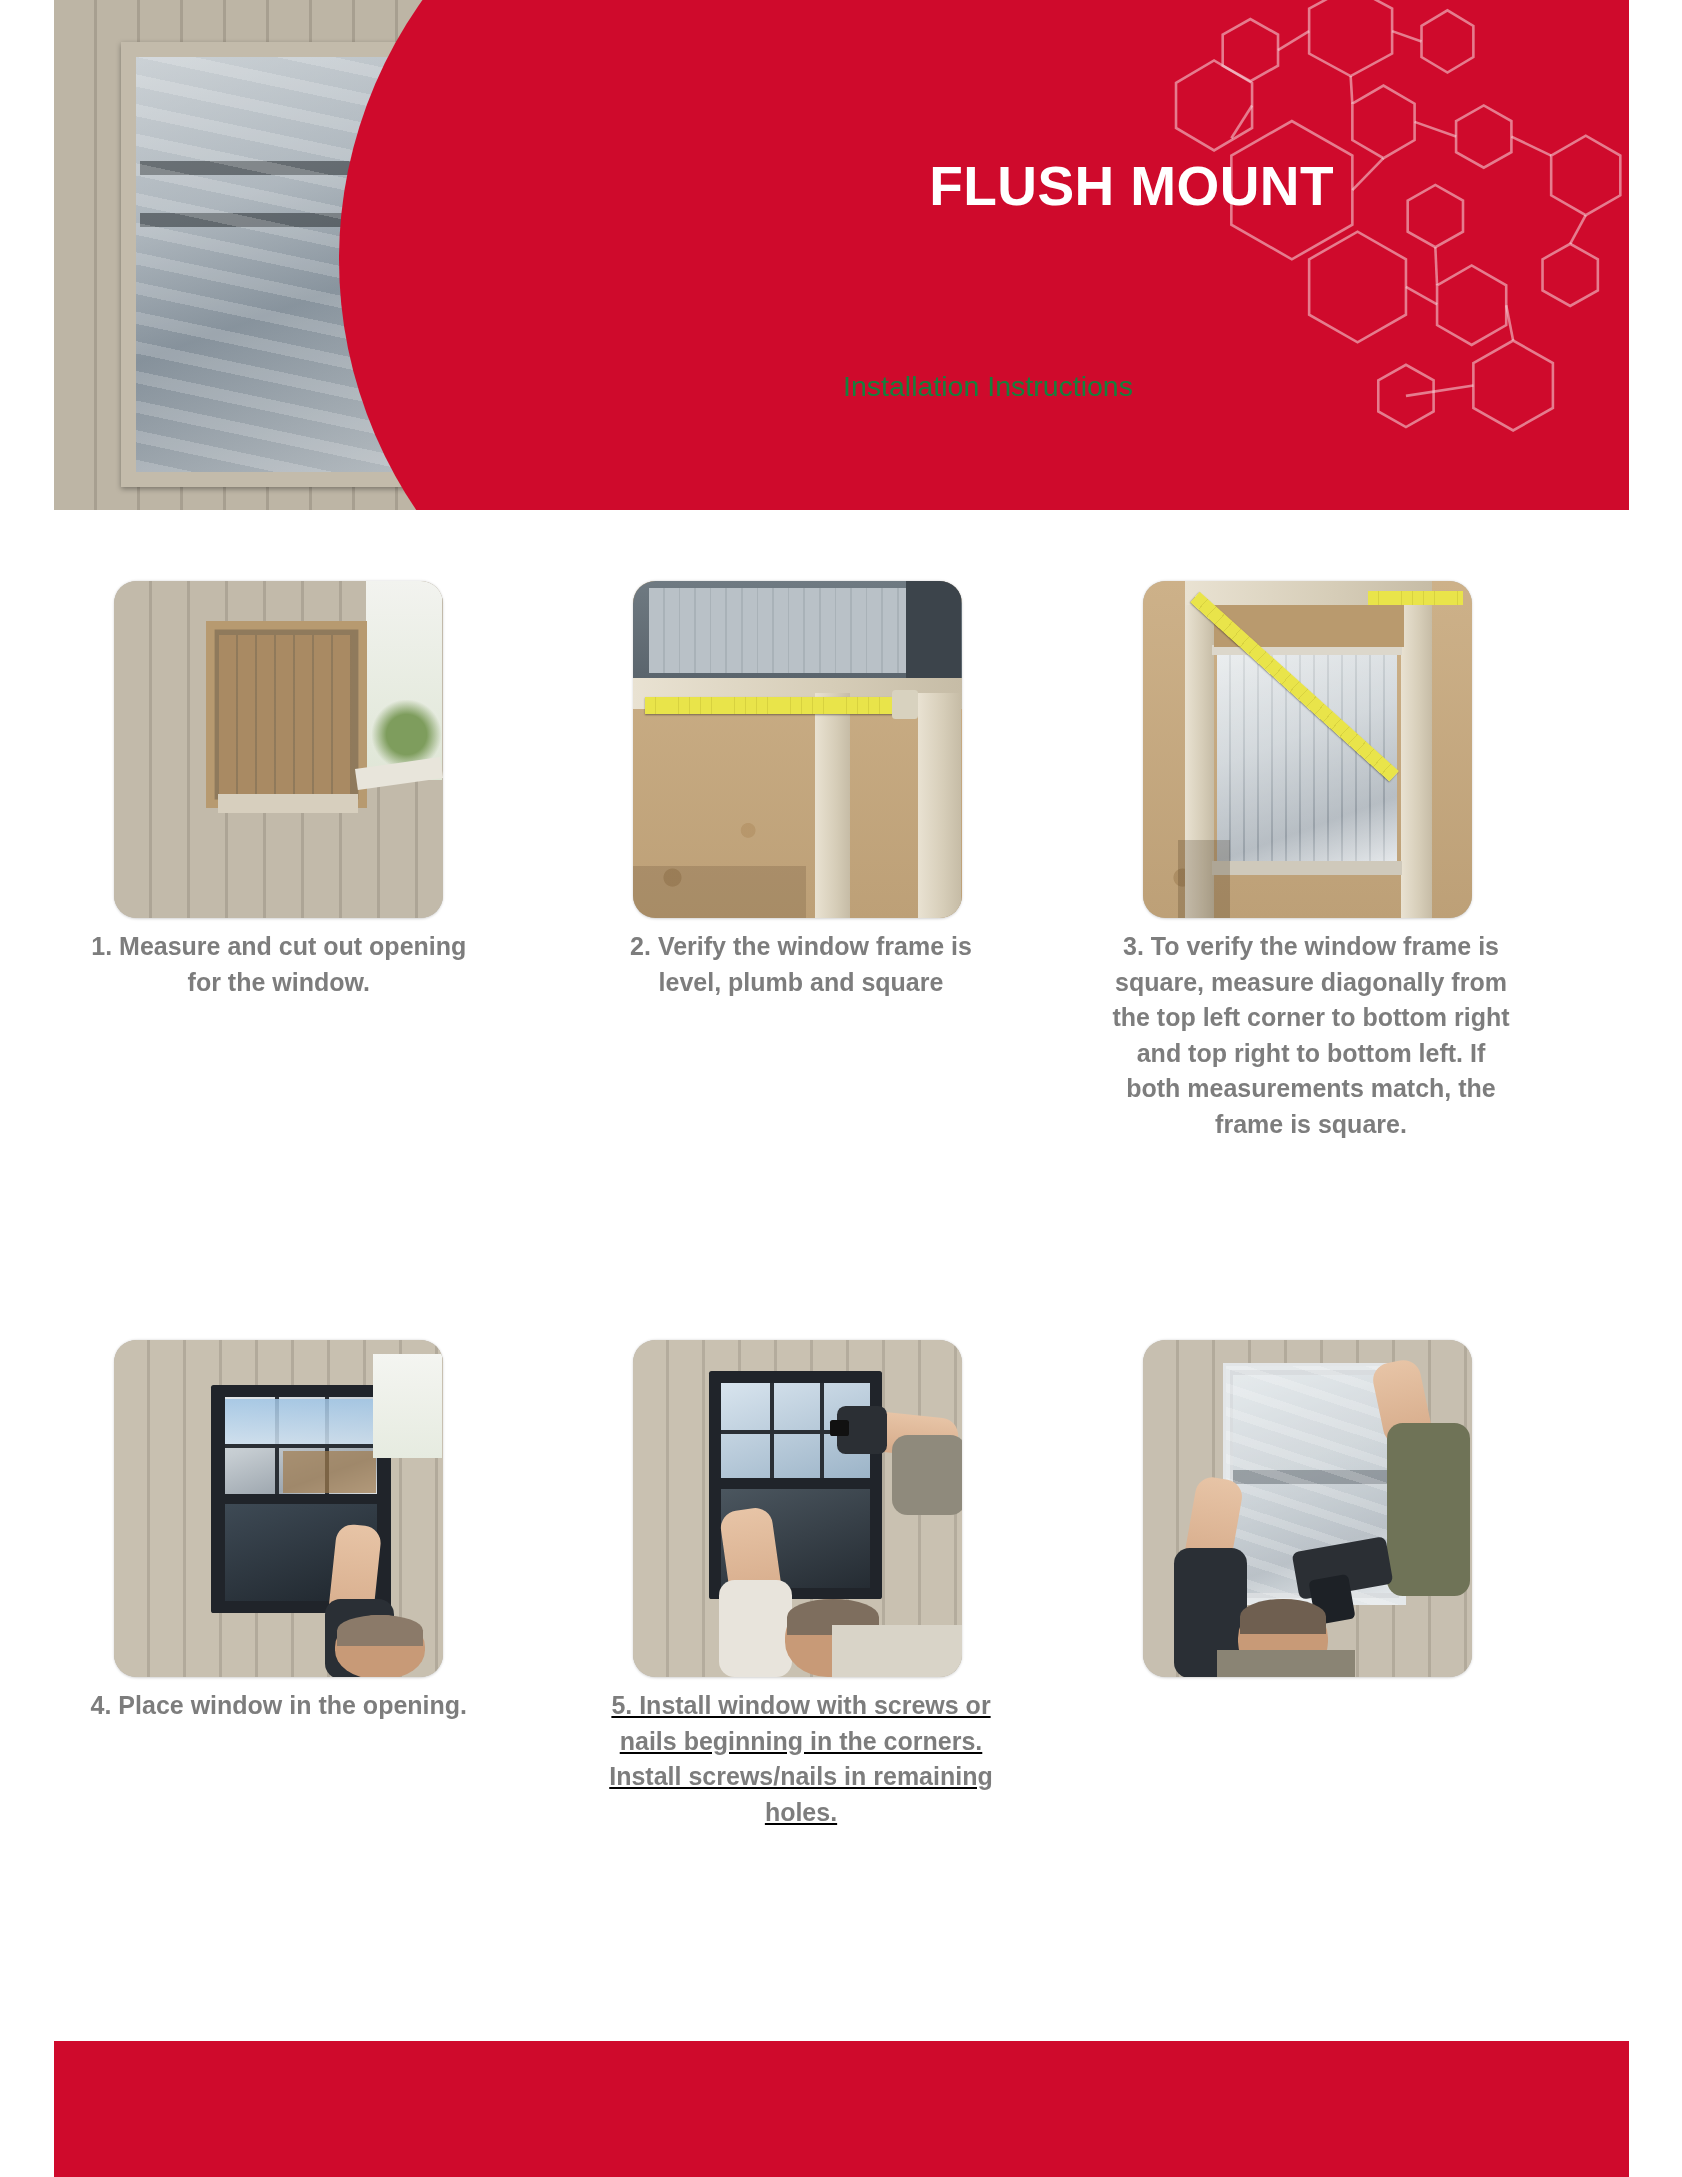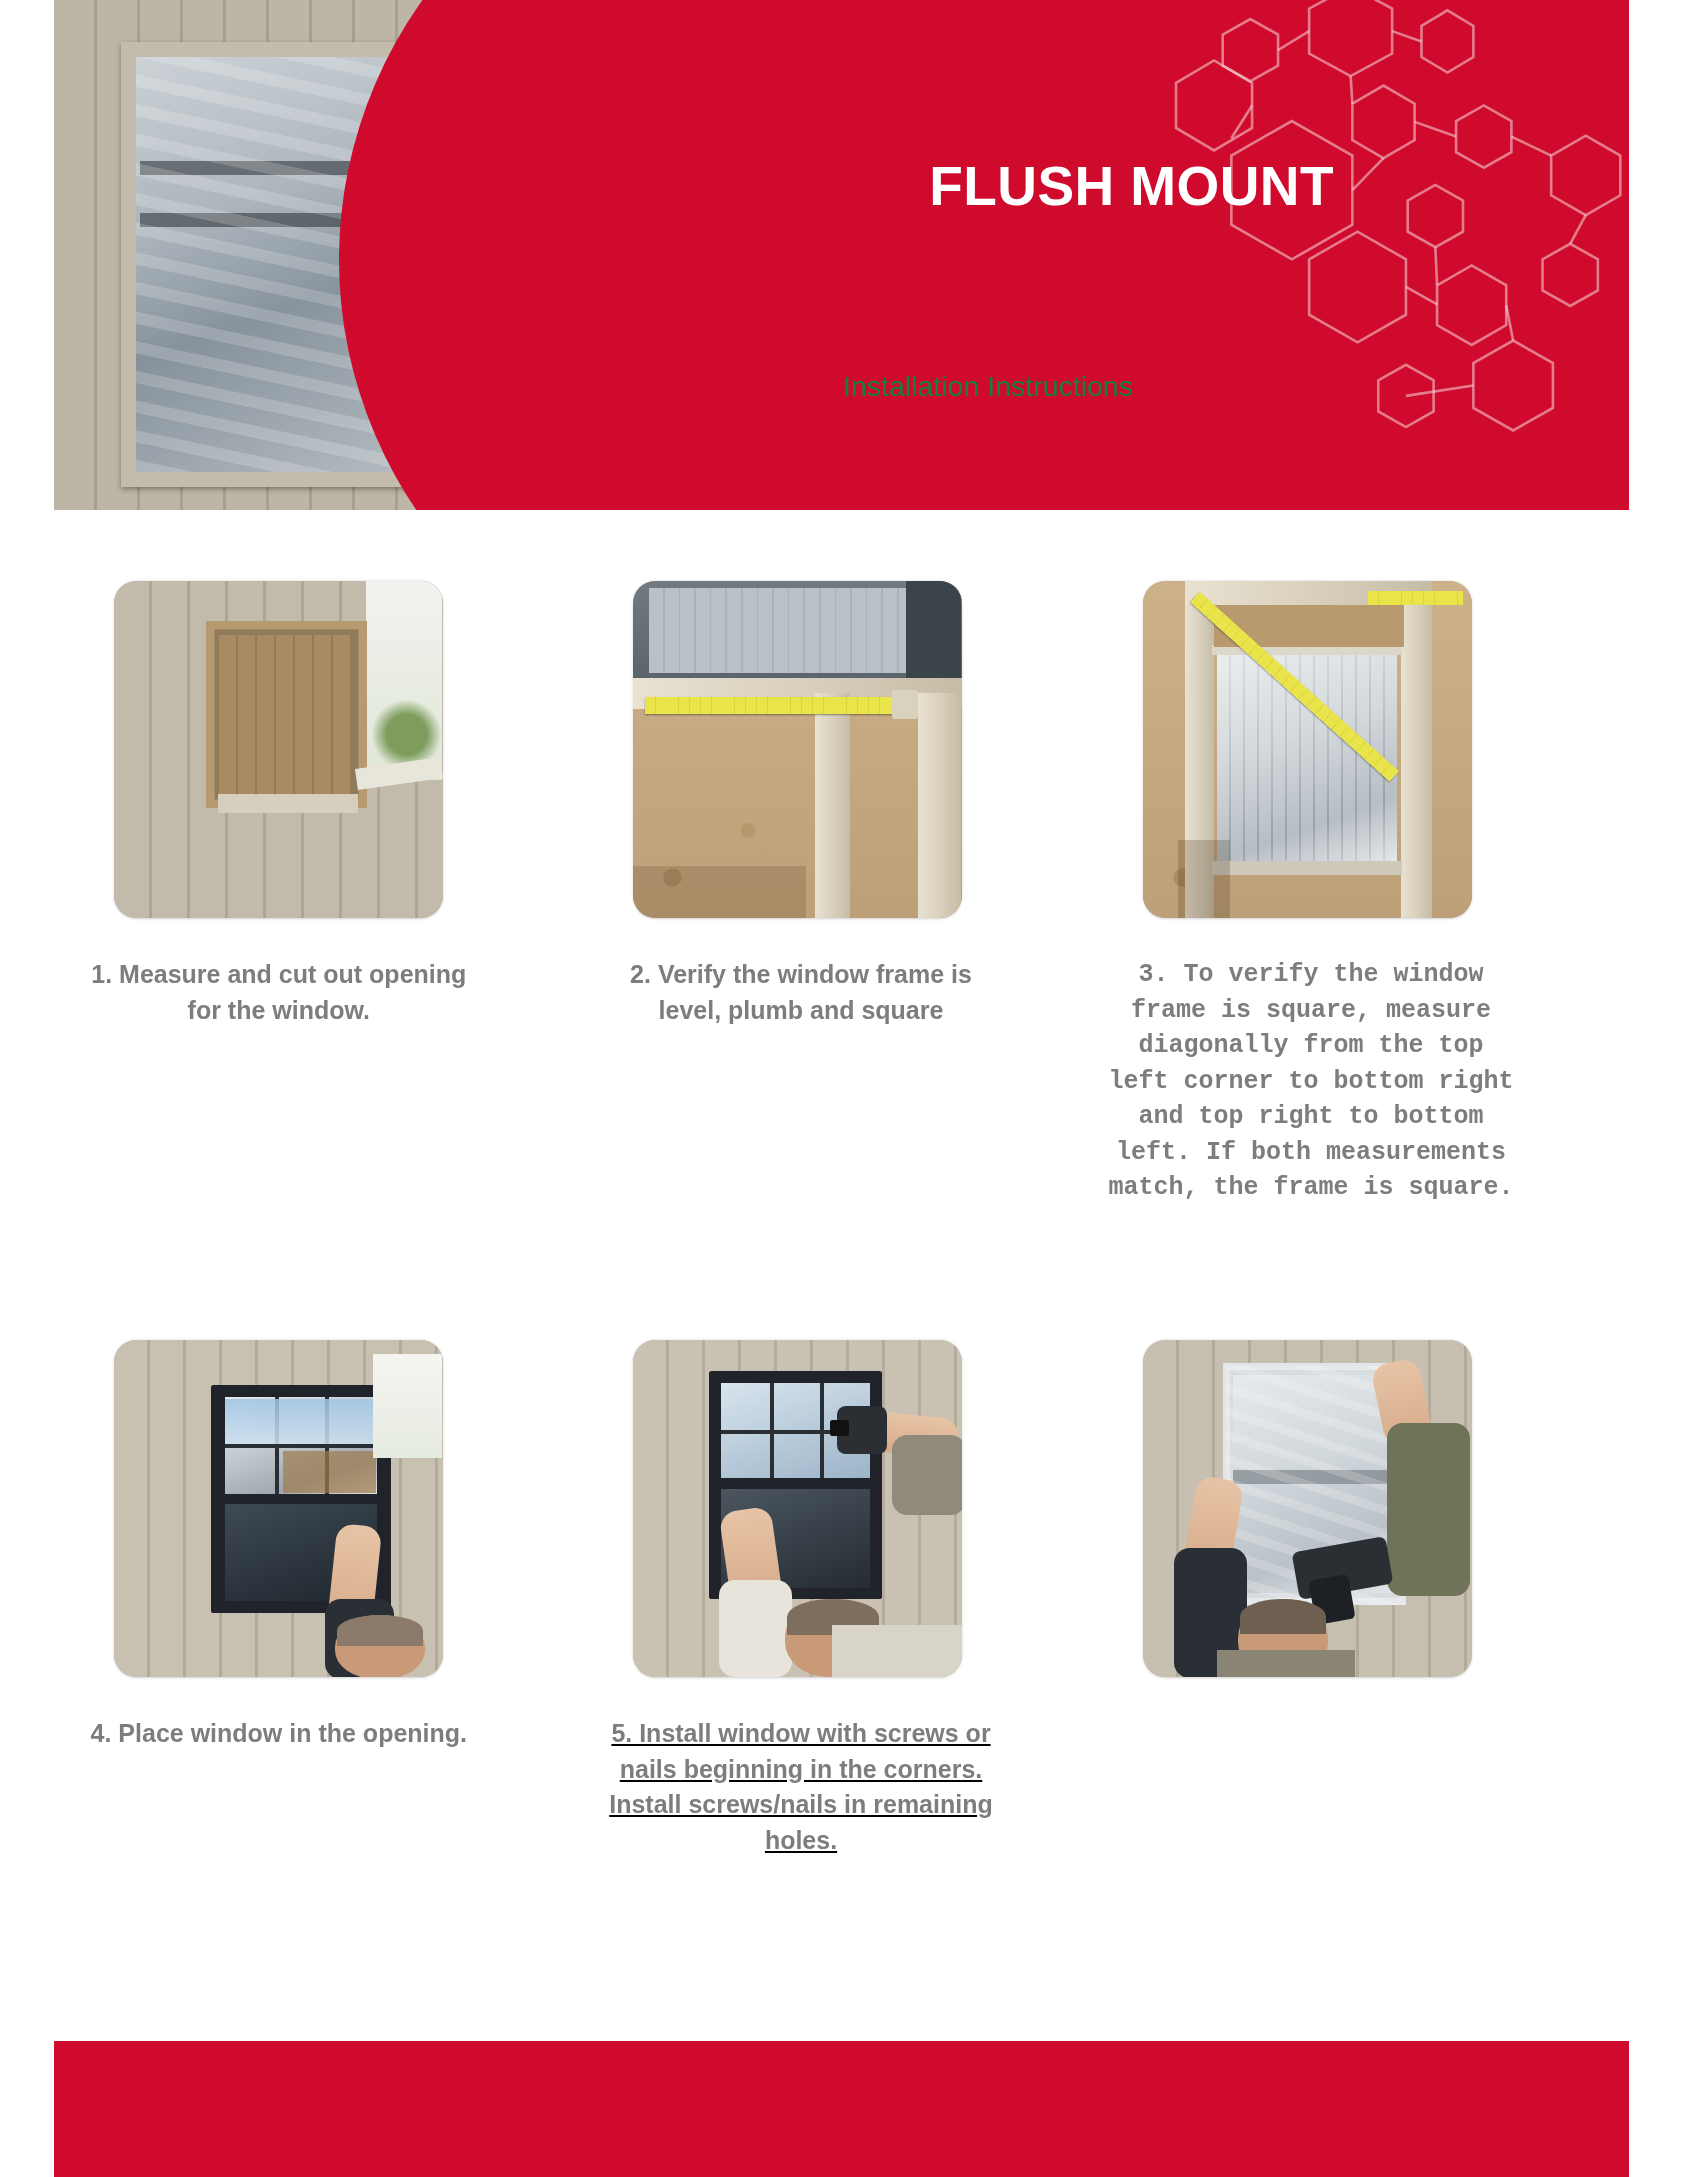--- a/index.html
+++ b/index.html
@@ -168,21 +168,21 @@
     width: 329px;
     height: 337px;
     border-radius: 22.5px;
     overflow: hidden;
     position: relative;
     background: #b8b0a1;
     margin: 0 auto;
     box-shadow: 0 0.9px 2.6px rgba(0,0,0,.18);
   }
   .step-caption {
-    margin-top: 39px;
+    margin-top: 11px;
     color: #7d7d7d;
     font-size: 25px;
     font-weight: bold;
     line-height: 1.42;
   }
   .cap-center { text-align: center; }
   .cap-left { text-align: center; padding-left: 7px; }
 
   
   .ph { position: absolute; }
@@ -347,21 +347,21 @@
         <div class="wood-stud" style="left:0;top:97px;width:329px;height:31px;"></div>
         <div class="wood-stud" style="left:182px;top:112px;width:35px;height:225px;"></div>
         <div class="wood-stud" style="left:285px;top:112px;width:43px;height:225px;"></div>
         <div class="tape" style="left:12px;top:116px;width:256px;height:17.3px;"></div>
         <div class="ph" style="left:259px;top:109px;width:26px;height:29px;background:#d8d2bf;border-radius:3.5px;"></div>
         <div class="ph" style="left:0;top:285px;width:173px;height:52px;background:rgba(70,50,25,.18);"></div>
       </div>
       <div class="step-caption cap-left">2.  Verify the window frame is level, plumb and square</div>
     </div>
 
-    <div class="step" style="left:1046px; top:19px;font-family:Liberation Mono, monospace;">
+    <div class="step" style="left:1046px; top:19px;">
       <div class="step-photo">
         <div class="osb"></div>
         <div class="wood-stud" style="left:42px;top:0;width:29px;height:337px;"></div>
         <div class="wood-stud" style="left:258px;top:0;width:31px;height:337px;"></div>
         <div class="wood-stud" style="left:42px;top:0;width:247px;height:24px;"></div>
         <div class="glass-panel" style="left:74px;top:73px;width:180px;height:211px;"></div>
         <div class="ph" style="left:74px;top:73px;width:180px;height:211px;background:repeating-linear-gradient(90deg,rgba(255,255,255,.25) 0 12px,rgba(0,0,0,.04) 12px 14px);"></div>
         <div class="ph" style="left:69px;top:64px;width:190px;height:10.4px;background:#dcd7cb;"></div>
         <div class="ph" style="left:69px;top:280px;width:190px;height:14px;background:#cfc9bb;"></div>
         <div class="ph" style="left:71px;top:24px;width:190px;height:42px;background:#b99a6e;"></div>

